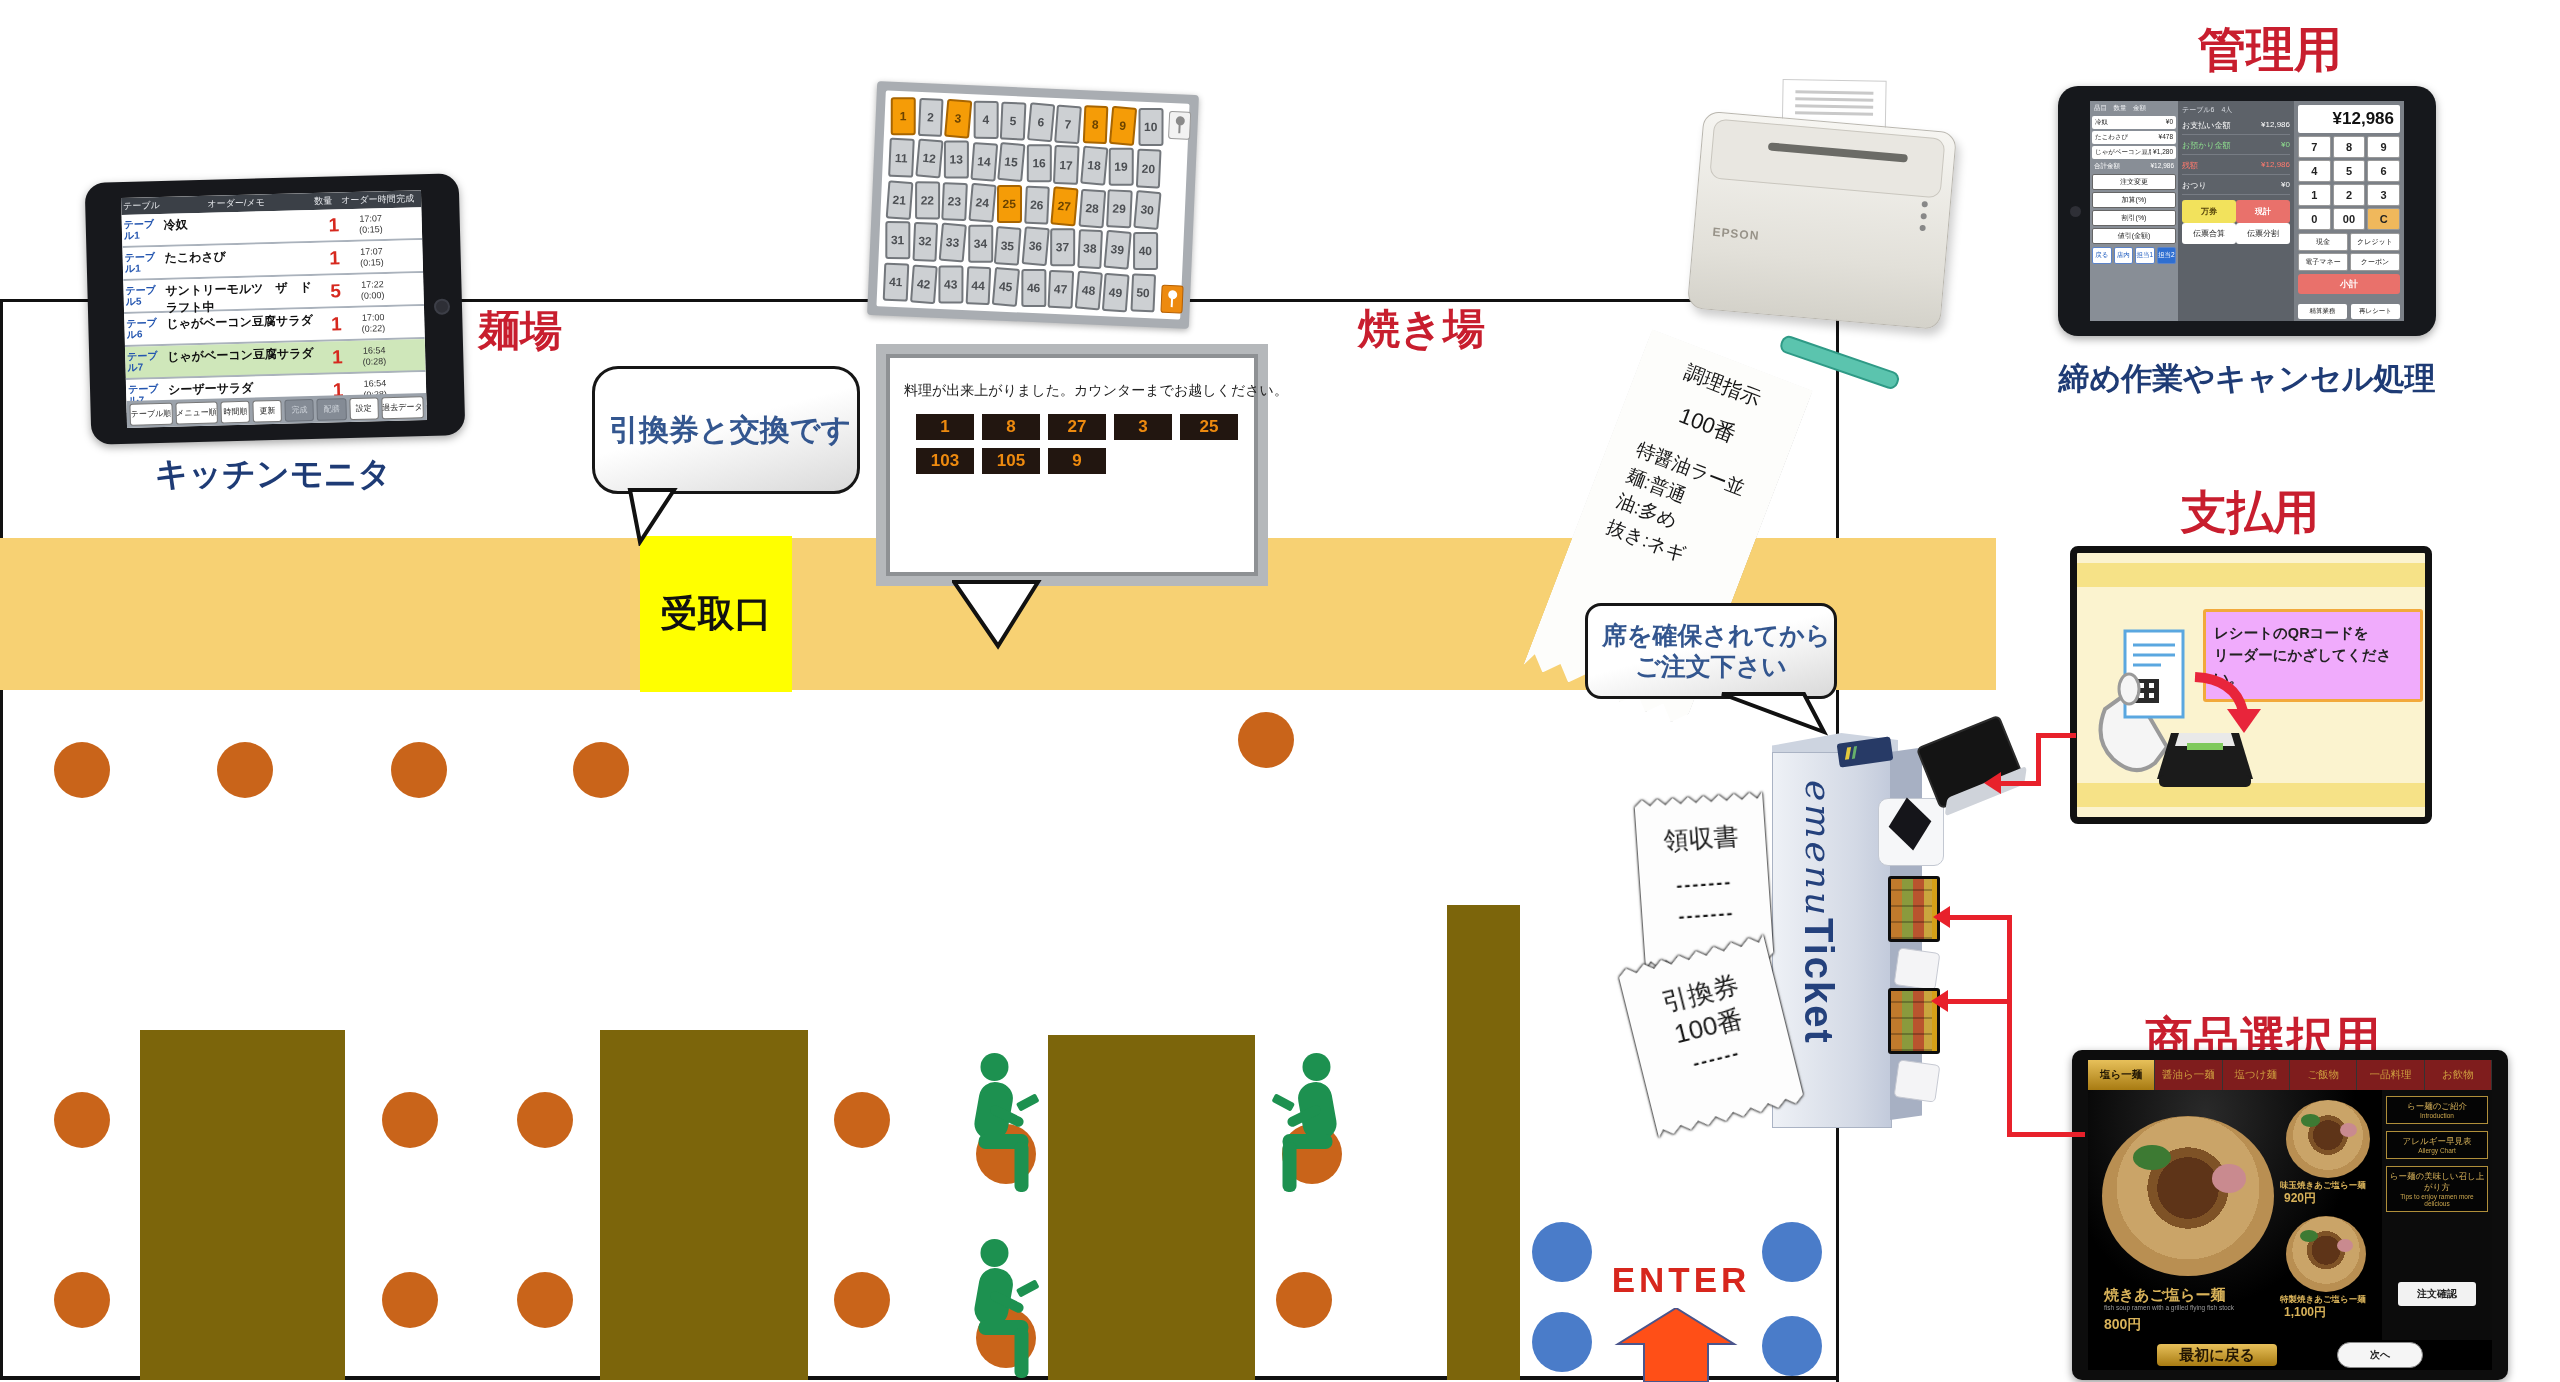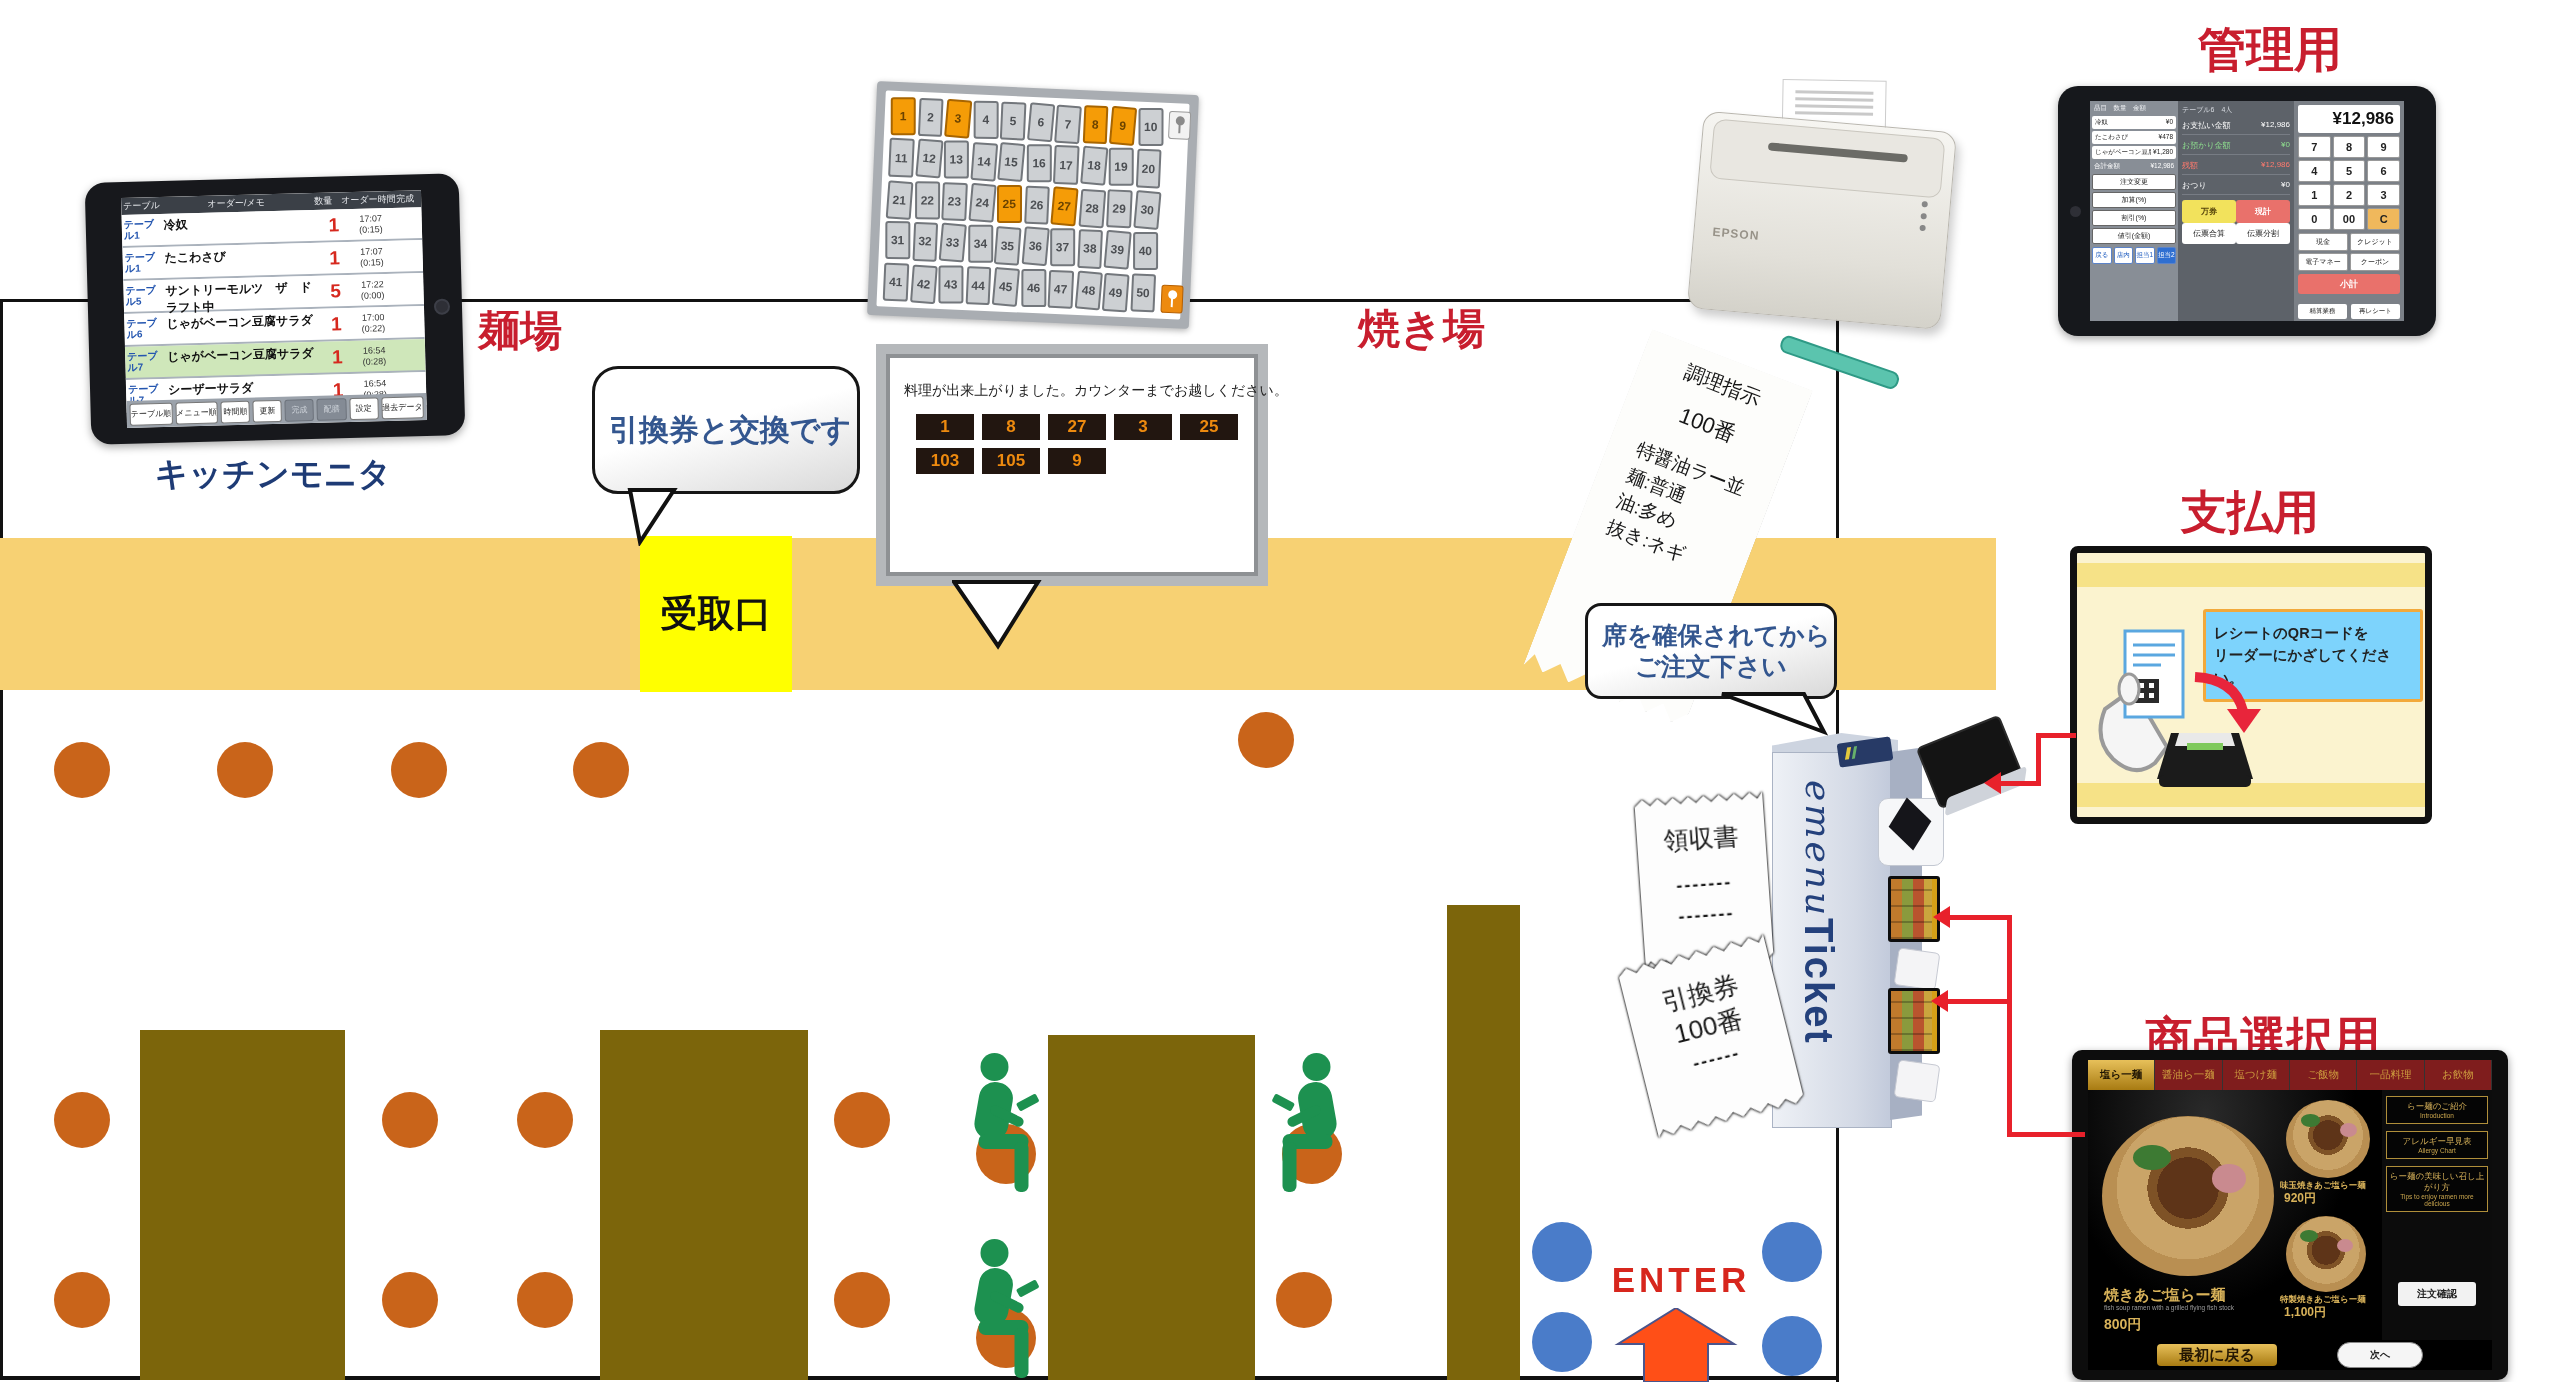--- a/index.html
+++ b/index.html
@@ -140,21 +140,21 @@
   .pos-key.clear{background:#f0b85c;}
   .pos-pay{display:grid;grid-template-columns:1fr 1fr;gap:2px;margin-top:3px;}
   .pos-pbtn{background:#fff;border:1px solid #999;border-radius:2px;height:16px;display:flex;align-items:center;justify-content:center;font-size:7px;color:#222;white-space:nowrap;}
   .pos-subtotal{margin-top:3px;background:#e9716b;border-radius:3px;height:20px;display:flex;align-items:center;justify-content:center;color:#fff;font-size:9px;font-weight:bold;}
   .pos-rbottom{position:absolute;left:4px;right:4px;bottom:2px;display:flex;gap:4px;}
   .pos-rbottom .rb{flex:1;background:#fff;border-radius:2px;font-size:6.5px;color:#222;text-align:center;padding:3px 0;}
 
   
   .pay{position:absolute;left:2070px;top:546px;width:362px;height:278px;background:#FBF3CF;border:7px solid #111;border-radius:8px;z-index:5;box-sizing:border-box;overflow:hidden;}
   .pay-band{position:absolute;left:0;width:100%;height:24px;background:#F6E287;}
-  .pay-note{position:absolute;left:126px;top:56px;width:220px;background:#7dd3fc;border:3px solid #F2A93B;border-radius:3px;
+  .pay-note{position:absolute;left:126px;top:56px;width:220px;background:#f0abfc;border:3px solid #F2A93B;border-radius:3px;
             padding:10px 8px;box-sizing:border-box;font-size:14.5px;font-weight:bold;color:#222;line-height:1.55;}
 
   
   .tm-cap{position:absolute;left:1772px;top:733px;width:126px;height:28px;background:#cdd4e0;z-index:5;
           clip-path:polygon(0 45%,55% 0,100% 25%,100% 100%,0 100%);}
   .tm-front{position:absolute;left:1772px;top:752px;width:118px;height:374px;z-index:5;border:1px solid #aab3c4;
             background:linear-gradient(90deg,#eef1f6,#d3d9e5 70%,#c2cadb);}
   .tm-side{position:absolute;left:1890px;top:752px;width:32px;height:368px;background:#a7b0c3;transform:skewY(-8deg);transform-origin:top left;z-index:5;}
   .tm-logo{position:absolute;left:1796px;top:780px;height:336px;writing-mode:vertical-rl;z-index:6;color:#24417c;display:flex;align-items:center;}
   .tm-logo .script{font-family:"DejaVu Serif",serif;font-style:italic;font-size:36px;letter-spacing:3px;}
@@ -589,20 +589,21 @@
             <div class="pos-pbtn">クーポン</div>
           </div>
         <div class="pos-subtotal">小計</div>
         <div class="pos-rbottom" id="pos-rbottom">
             <div class="rb">精算業務</div>
             <div class="rb">再レシート</div>
           </div>
       </div>
     </div>
   </div>
+  <div class="navy-label" style="left:2052px;top:358px;width:390px;font-size:31px;">締め作業やキャンセル処理</div>
 
   <div class="red-label" style="left:2160px;top:482px;width:180px;text-align:center;font-size:46px;">支払用</div>
   <div class="pay">
     <div class="pay-band" style="top:10px;"></div>
     <div class="pay-band" style="bottom:10px;"></div>
     <div class="pay-note">
       <div>レシートのQRコードを</div>
       <div>リーダーにかざしてください。</div>
     </div>
     <svg style="position:absolute;left:14px;top:70px;" width="120" height="150" viewBox="0 0 120 150">

